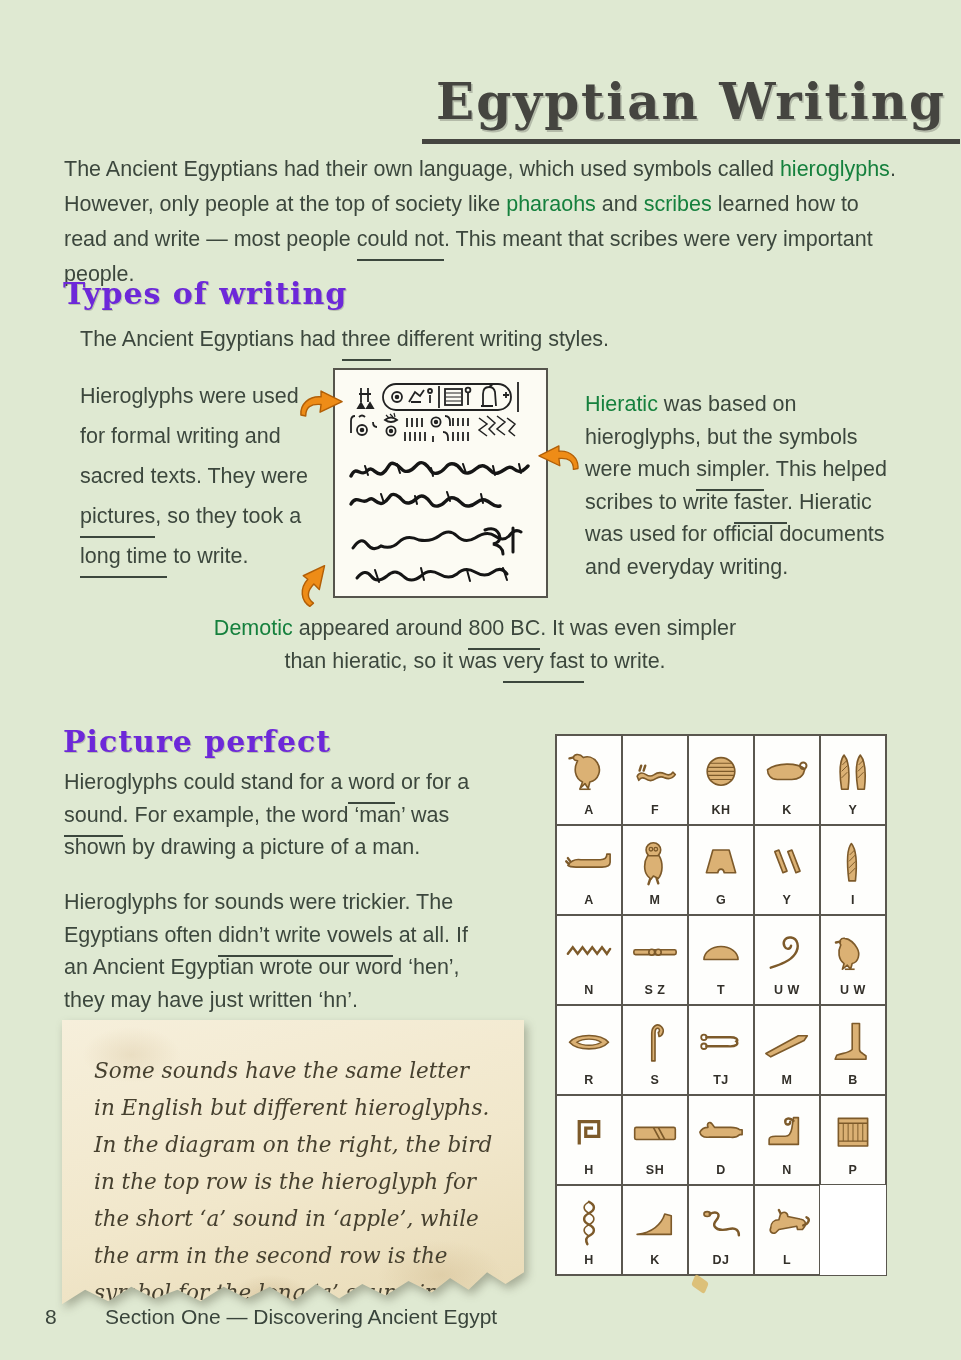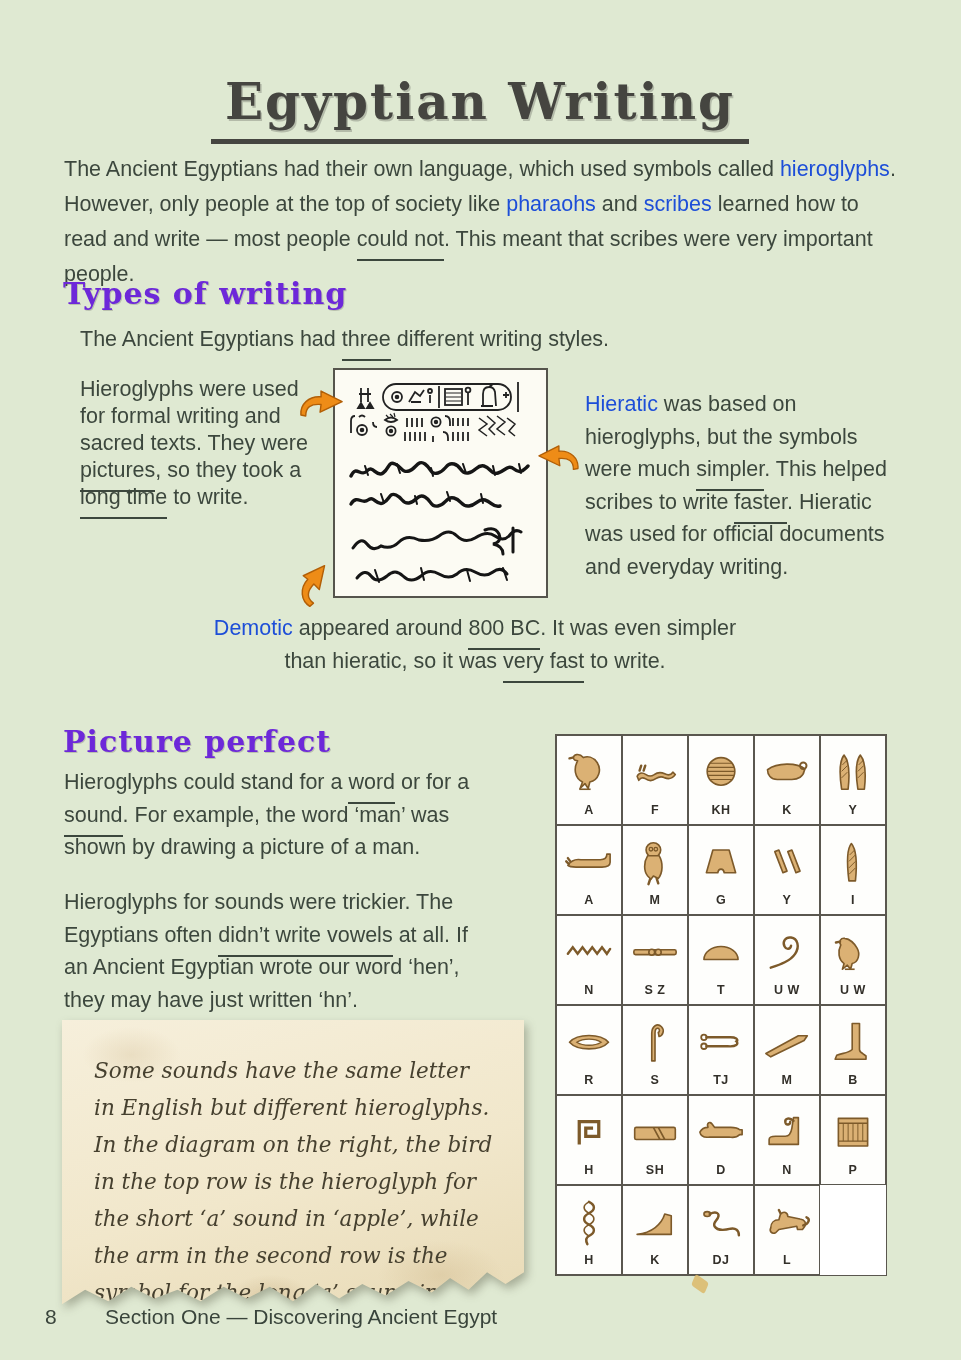--- a/index.html
+++ b/index.html
@@ -1,29 +1,29 @@
 <!DOCTYPE html>
 <html><head>
 <meta charset="utf-8">
 <style>
   html,body{margin:0;padding:0;}
   .page{position:relative;width:961px;height:1360px;background:#dfe9d2;overflow:hidden;
         font-family:"Liberation Sans",sans-serif;color:#3c473d;}
   
-  .big-title{position:absolute;top:72px;left:0;right:1px;text-align:center;}
+  .big-title{position:absolute;top:72px;left:0;right:1px;text-align:right;}
   .big-title span{display:inline-block;font-family:"DejaVu Serif",serif;font-weight:bold;
         font-size:50px;letter-spacing:2px;color:#454540;
         text-shadow:1.5px 1.5px 0 rgba(69,69,64,.28);
         border-bottom:5px solid #454540;padding:0 14px 8px;}
   .sec-head{position:absolute;font-family:"DejaVu Serif",serif;font-weight:bold;
         font-size:30px;letter-spacing:1px;color:#6d28d9;
         text-shadow:1px 1px 0 rgba(74,74,66,.25);}
   
   .para{position:absolute;font-size:21.5px;line-height:35px;}
-  .kw{color:#1d4ed8;}
+  .kw{color:#15803d;}
   .u{border-bottom:2px solid currentColor;padding-bottom:8px;}
   
   .script-box{position:absolute;left:333px;top:368px;width:215px;height:230px;
         background:#fcfbf3;border:2px solid#55544c;box-sizing:border-box;}
   .arrow{position:absolute;}
   
   .glyph-table{position:absolute;left:555px;top:734px;display:grid;
         grid-template-columns:repeat(5,66px);grid-auto-rows:90px;
         background:#fff;border:1px solid #5a574f;}
   .g-cell{border:1px solid #5a574f;background:#fefefc;display:flex;flex-direction:column;
@@ -57,21 +57,21 @@
   <div class="big-title">
     <span>Egyptian Writing</span>
   </div>
 
   <div class="para" style="left:64px;top:152px;width:838px;"><span>The Ancient Egyptians had their own language, which used symbols called </span><span class="kw">hieroglyphs</span><span>.  However, only people at the top of society like </span><span class="kw">pharaohs</span><span> and </span><span class="kw">scribes</span><span> learned how to read and write — most people </span><span class="u">could not</span><span>.  This meant that scribes were very important people.</span></div>
 
   <div class="sec-head" style="left:63px;top:276px;">Types of writing</div>
 
   <div class="para" style="left:80px;top:322px;width:700px;"><span>The Ancient Egyptians had </span><span class="u">three</span><span> different writing styles.</span></div>
 
-  <div class="para" style="left:80px;top:376px;width:238px;line-height:27px;"><span>Hieroglyphs were used for formal writing and sacred texts.  They were </span><span class="u">pictures</span><span>, so they took a </span><span class="u">long time</span><span> to write.</span></div>
+  <div class="para" style="left:80px;top:376px;width:238px;line-height:40px;"><span>Hieroglyphs were used for formal writing and sacred texts.  They were </span><span class="u">pictures</span><span>, so they took a </span><span class="u">long time</span><span> to write.</span></div>
 
   <div class="script-box" title="Samples of hieroglyphic, hieratic and demotic writing">
     <svg viewBox="0 0 211 226" width="211" height="226">
 
       <g stroke="#222" fill="none" stroke-width="1.8">
         <path d="M26 18 v14 M33 18 v14 M24 24 h12"></path>
         <path d="M23 38 h6 l-3 -5 z M32 38 h6 l-3 -5 z" fill="#222"></path>
         <rect x="48" y="14" width="128" height="26" rx="13"></rect>
         <circle cx="62" cy="27" r="5"></circle>
           <circle cx="62" cy="27" r="1.4" fill="#222"></circle>

